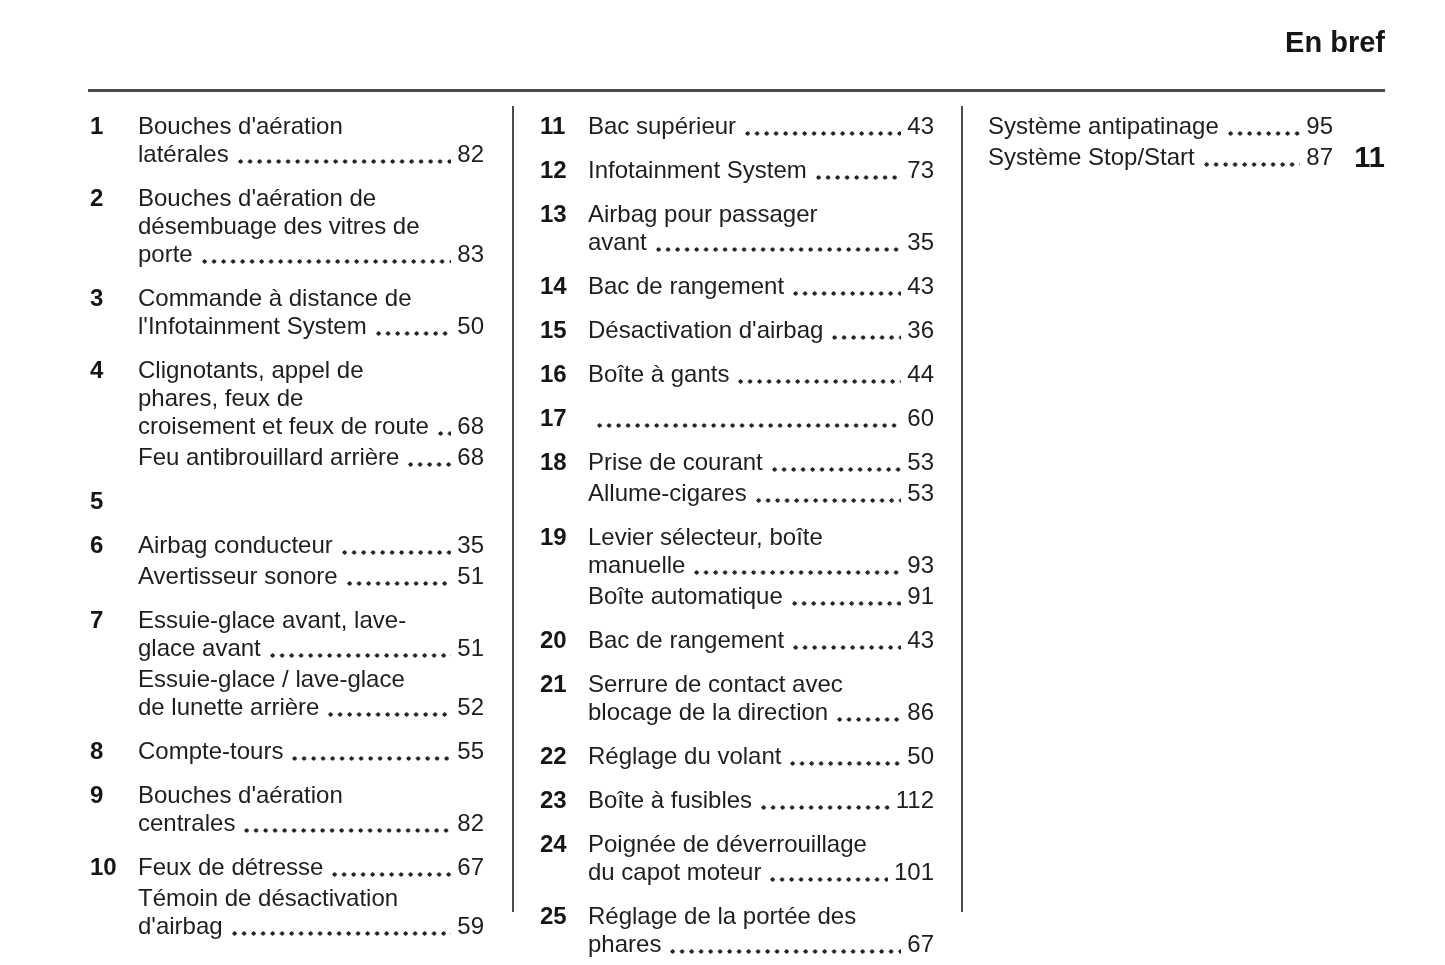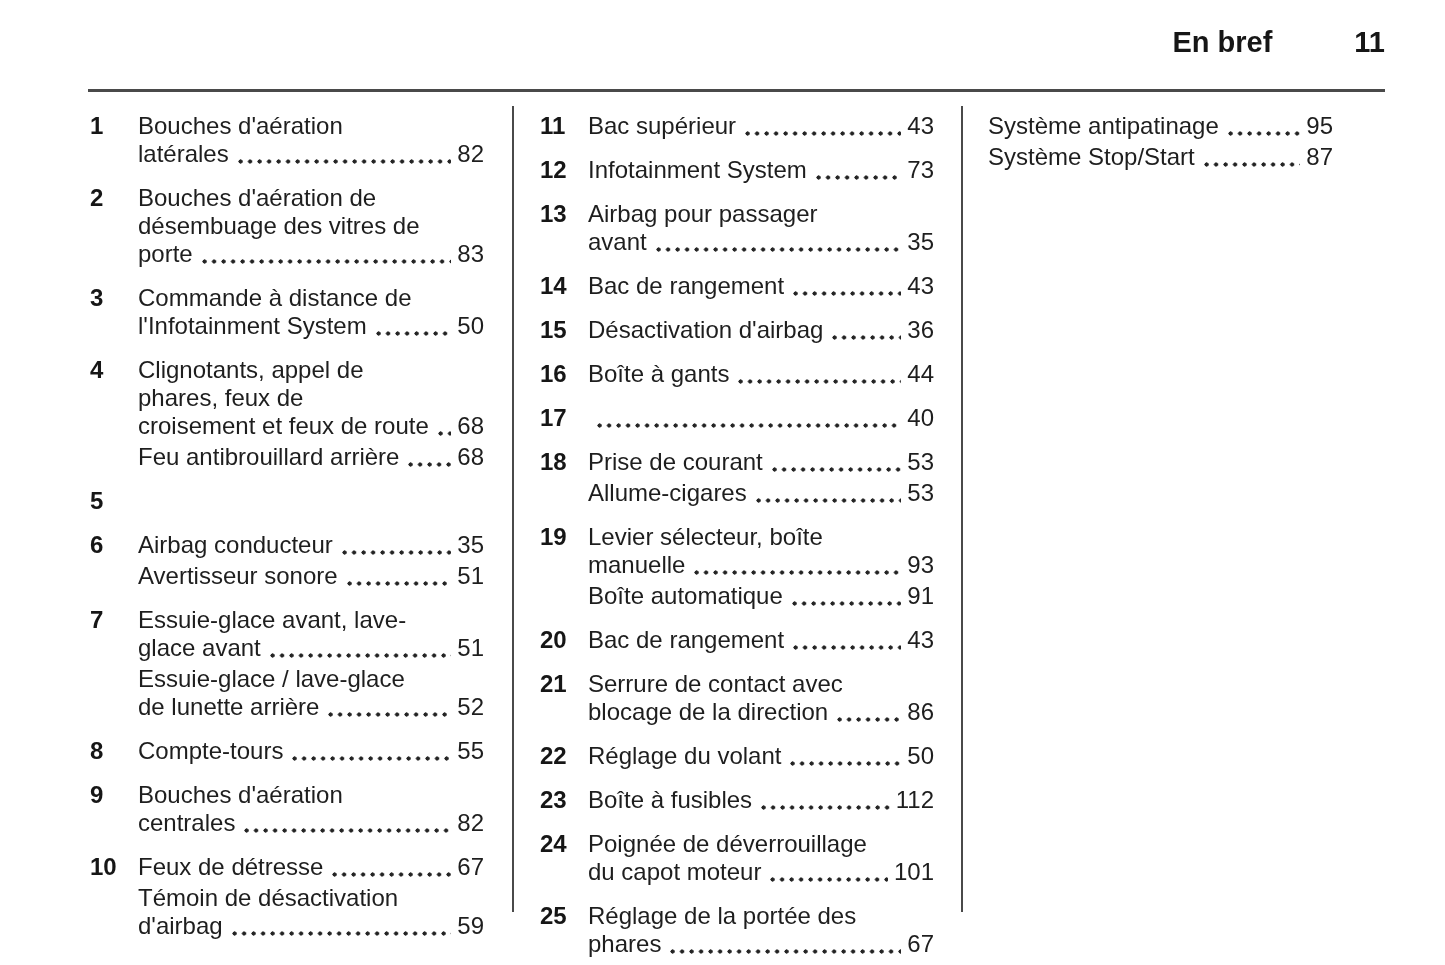--- a/index.html
+++ b/index.html
@@ -17,20 +17,21 @@
   }
   .header {
     position: absolute;
     top: 26px; right: 60px;
     display: flex;
     align-items: flex-end;
     gap: 82px;
     font-size: 29px;
     font-weight: bold;
     color: #161616;
+    flex-direction: column;
   }
   .rule {
     position: absolute;
     left: 88px; top: 89px;
     width: 1297px; height: 3px;
     background: #4a4a4a;
   }
   .divider {
     position: absolute;
     top: 106px;
@@ -297,21 +298,21 @@
             <span class="leader"></span>
             <span class="pg">44</span>
           </div>
         </div>
       </div>
       <div class="entry">
         <span class="num">17</span>
         <div class="body">
           <div class="line-last">
             <span class="leader"></span>
-            <span class="pg">40</span>
+            <span class="pg">60</span>
           </div>
         </div>
       </div>
       <div class="entry">
         <span class="num">18</span>
         <div class="body">
           <div class="line-last">
             <span class="txt">Prise de courant</span>
             <span class="leader"></span>
             <span class="pg">53</span>

